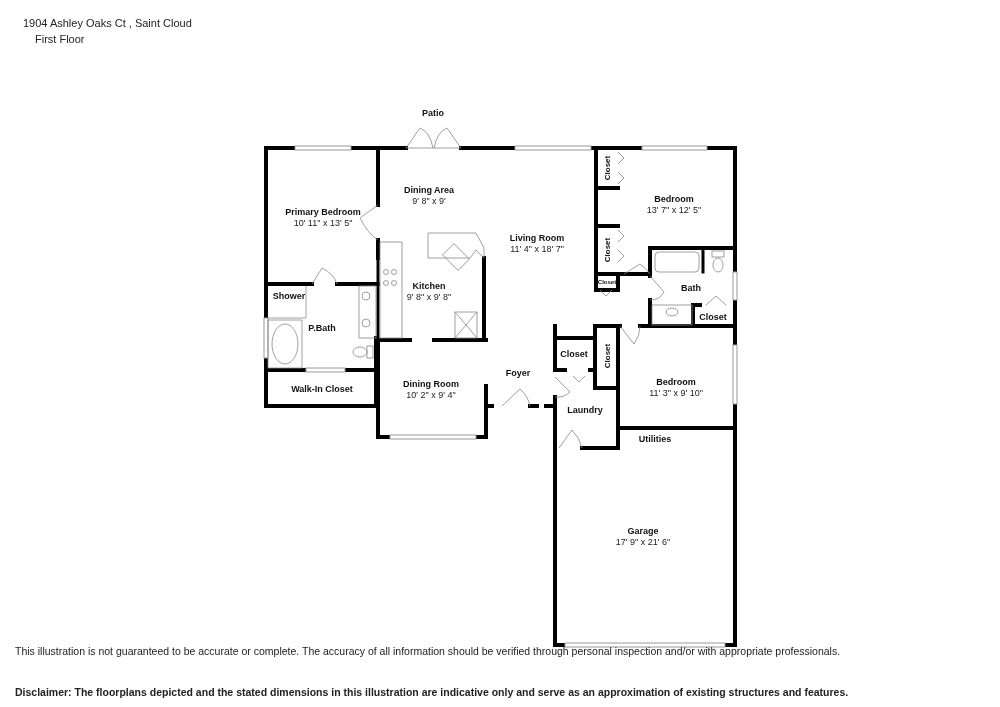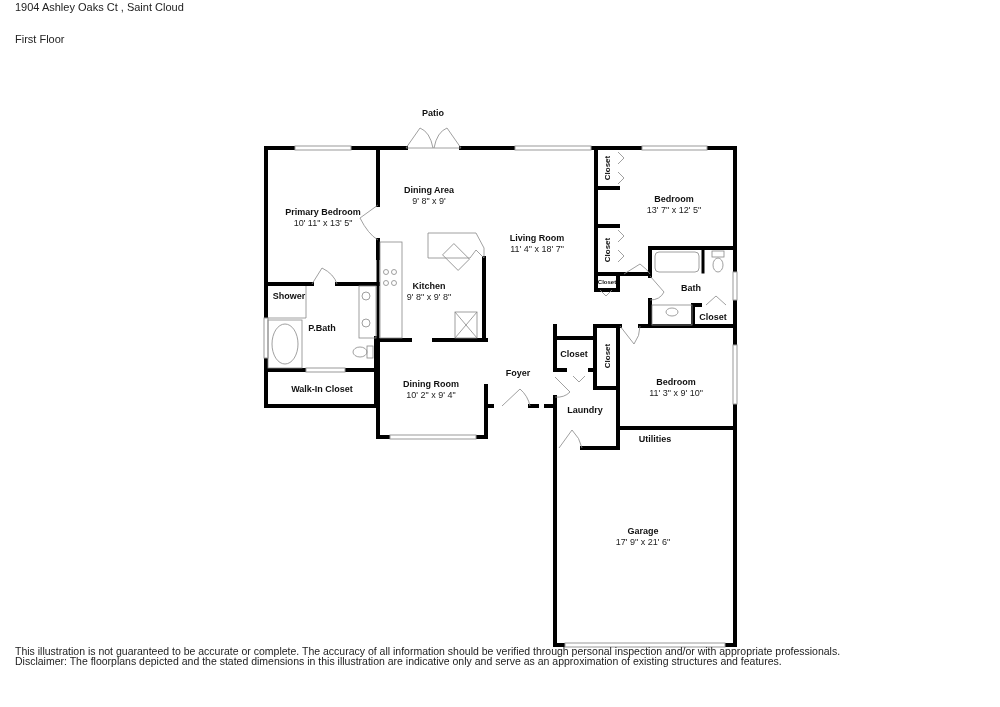--- a/index.html
+++ b/index.html
@@ -13,22 +13,22 @@
   .sm  { font-family:"Liberation Sans", sans-serif; font-weight:bold; font-size:8px; fill:#111; }
   .tiny{ font-family:"Liberation Sans", sans-serif; font-weight:bold; font-size:6px; fill:#111; }
   .w  { stroke:#000; stroke-width:4; fill:none; stroke-linecap:square; }
   .wt { stroke:#000; stroke-width:3; fill:none; stroke-linecap:square; }
   .f  { stroke:#888; stroke-width:0.8; fill:none; }
   .win{ stroke:#999; stroke-width:1; fill:#fff; }
 </style>
 </head>
 <body>
 
-<div class="hdr" style="top:1px;">1904 Ashley Oaks Ct , Saint Cloud</div>
-<div class="hdr" style="top:33px;">First Floor</div>
+<div class="hdr" style="top:17px;margin-left:8px;">1904 Ashley Oaks Ct , Saint Cloud</div>
+<div class="hdr" style="top:33px;margin-left:20px;">First Floor</div>
 
 <svg width="1000" height="707" viewBox="0 0 1000 707">
 
   <g>
 
     <line class="w" x1="266" y1="148" x2="295" y2="148"></line>
     <line class="w" x1="351" y1="148" x2="406" y2="148"></line>
     <line class="w" x1="461" y1="148" x2="515" y2="148"></line>
     <line class="w" x1="591" y1="148" x2="642" y2="148"></line>
     <line class="w" x1="707" y1="148" x2="735" y2="148"></line>
@@ -221,14 +221,14 @@
     <text class="dim" x="676" y="396" text-anchor="middle">11' 3" x 9' 10"</text>
 
     <text class="lbl" x="585" y="413" text-anchor="middle">Laundry</text>
     <text class="lbl" x="655" y="442" text-anchor="middle">Utilities</text>
 
     <text class="lbl" x="643" y="534" text-anchor="middle">Garage</text>
     <text class="dim" x="643" y="545" text-anchor="middle">17' 9" x 21' 6"</text>
   </g>
 </svg>
 
-<div class="disc" style="top:655px;">Disclaimer: The floorplans depicted and the stated dimensions in this illustration are indicative only and serve as an approximation of existing structures and features.</div>
+<div class="disc" style="top:686px;font-weight:bold;">Disclaimer: The floorplans depicted and the stated dimensions in this illustration are indicative only and serve as an approximation of existing structures and features.</div>
 <div class="disc" style="top:645px;">This illustration is not guaranteed to be accurate or complete. The accuracy of all information should be verified through personal inspection and/or with appropriate professionals.</div>
 
 </body></html>

